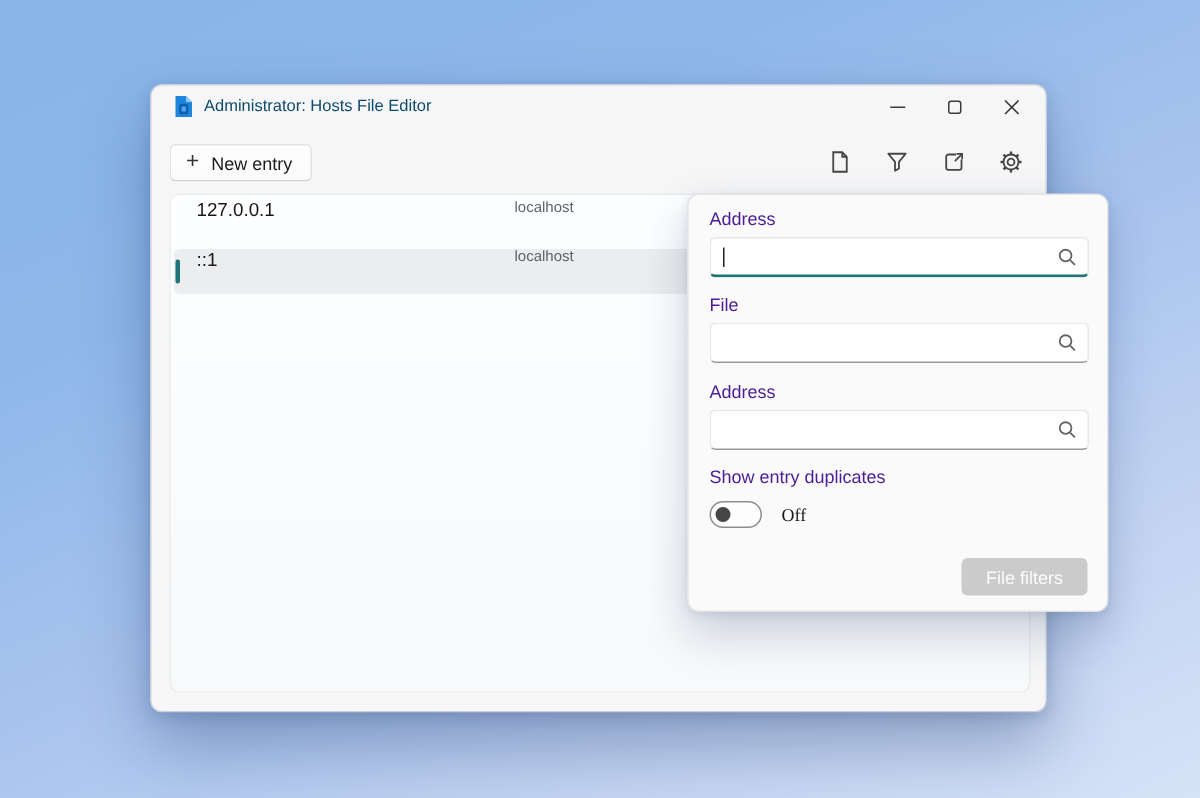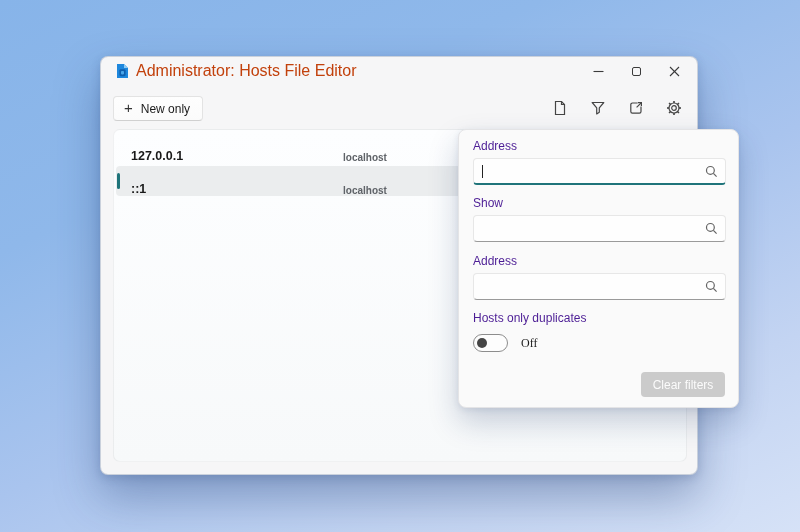--- a/index.html
+++ b/index.html
@@ -11,21 +11,21 @@
   }
 
   
   .window {
     position:absolute; left:100px; top:56px; width:598px; height:419px;
     background:#f6f6f7; border:1px solid rgba(120,140,170,.35); border-radius:8px;
     box-shadow:0 22px 45px rgba(25,55,110,.35), 0 3px 10px rgba(25,55,110,.18);
   }
   .titlebar { position:absolute; left:0; top:0; width:100%; height:28px; display:flex; align-items:center; }
   .app-icon { margin-left:15px; width:13px; height:16px; display:block; }
-  .title-text { margin-left:7px; font-size:16px; color:#c2410c; }
+  .title-text { margin-left:7px; font-size:11px; color:#0c4a6e; }
   .win-controls { position:absolute; right:4px; top:0; height:28px; display:flex; }
   .win-btn { width:38px; height:28px; display:flex; align-items:center; justify-content:center; cursor:default; }
   .win-btn svg { display:block; }
   .max-box { width:9px; height:9px; border:1px solid #3b3b3b; border-radius:2px; display:block; }
 
   
   .new-entry-btn {
     position:absolute; left:12px; top:39px; height:25px; padding:0 12px 0 10px;
     display:inline-flex; align-items:center; gap:8px;
     background:linear-gradient(#fefefe,#fbfbfb); border:1px solid #e3e3e3; border-bottom-color:#d0d0d0;
@@ -34,21 +34,21 @@
   .plus-glyph { font-size:15px; font-weight:400; color:#333; line-height:1; position:relative; top:-1px; }
   .cmd-icons { position:absolute; right:15px; top:42px; display:flex; gap:21px; }
   .cmd-icon { width:17px; height:17px; display:flex; align-items:center; justify-content:center; cursor:default; }
   .cmd-icon svg { stroke:#454545; fill:none; stroke-width:1.2; display:block; }
 
   
   .list-panel {
     position:absolute; left:12px; top:72px; width:574px; height:333px;
     background:linear-gradient(#fdfeff,#f7f9fa); border:1px solid rgba(0,0,0,.05); border-radius:7px;
   }
-  .row { position:relative; height:30px; margin:0 2px; border-radius:4px; display:flex; align-items:flex-end;font-weight:bold; }
+  .row { position:relative; height:30px; margin:0 2px; border-radius:4px; display:flex; align-items:flex-start; }
   .row:first-child { margin-top:3px; }
   .row.selected { background:#ebedee; margin-top:3px; }
   .accent-bar { position:absolute; left:1px; top:7px; width:3px; height:16px; border-radius:2px; background:var(--accent,#1f747a); }
   .cell-address { margin-left:15px; font-size:12.5px; color:#191919; }
   .cell-hosts { position:absolute; left:227px; font-size:10px; color:#5f6368; }
 
   
   .flyout {
     position:absolute; left:458px; top:129px; width:281px; height:279px;
     background:#fafafa; border:1px solid #e4e4e6; border-radius:8px;
@@ -108,21 +108,21 @@
           <svg width="11" height="11" viewBox="0 0 11 11">
             <line x1="1" y1="1" x2="10" y2="10" stroke="#3b3b3b" stroke-width="1.1"></line>
             <line x1="10" y1="1" x2="1" y2="10" stroke="#3b3b3b" stroke-width="1.1"></line>
           </svg>
         </div>
       </div>
     </div>
 
     <button class="new-entry-btn">
       <span class="plus-glyph">+</span>
-      <span>New only</span>
+      <span>New entry</span>
     </button>
 
     <div class="cmd-icons">
       <div class="cmd-icon">
         <svg width="16" height="16" viewBox="0 0 16 16">
           <path d="M3.5 1.5 h6 l3 3 v10 h-9 z"></path>
           <path d="M9.5 1.5 v3 h3"></path>
         </svg>
       </div>
       <div class="cmd-icon">
@@ -175,21 +175,21 @@
       <input class="f-input focused" type="text" value="" style="">
       <span class="caret"></span>
       <span class="search-glyph">
         <svg width="13" height="13" viewBox="0 0 13 13">
             <circle cx="5.4" cy="5.4" r="3.9"></circle>
             <line x1="8.4" y1="8.4" x2="11.6" y2="11.6"></line>
           </svg>
       </span>
     </div>
 
-    <span class="f-label" style="top:66px">Show</span>
+    <span class="f-label" style="top:66px">File</span>
     <div class="f-input-wrap" style="top:85px">
       <input class="f-input" type="text" value="" style="">
       <span class="search-glyph">
         <svg width="13" height="13" viewBox="0 0 13 13">
             <circle cx="5.4" cy="5.4" r="3.9"></circle>
             <line x1="8.4" y1="8.4" x2="11.6" y2="11.6"></line>
           </svg>
       </span>
     </div>
 
@@ -197,22 +197,22 @@
     <div class="f-input-wrap" style="top:143px">
       <input class="f-input" type="text" value="" style="">
       <span class="search-glyph">
         <svg width="13" height="13" viewBox="0 0 13 13">
             <circle cx="5.4" cy="5.4" r="3.9"></circle>
             <line x1="8.4" y1="8.4" x2="11.6" y2="11.6"></line>
           </svg>
       </span>
     </div>
 
-    <span class="f-label" style="top:181px">Hosts only duplicates</span>
+    <span class="f-label" style="top:181px">Show entry duplicates</span>
     <div class="toggle">
       <span class="toggle-knob"></span>
     </div>
     <span class="toggle-state">Off</span>
 
-    <button class="clear-btn" aria-disabled="true">Clear filters</button>
+    <button class="clear-btn" aria-disabled="true">File filters</button>
   </div>
 
 </div>
 
 </body></html>

